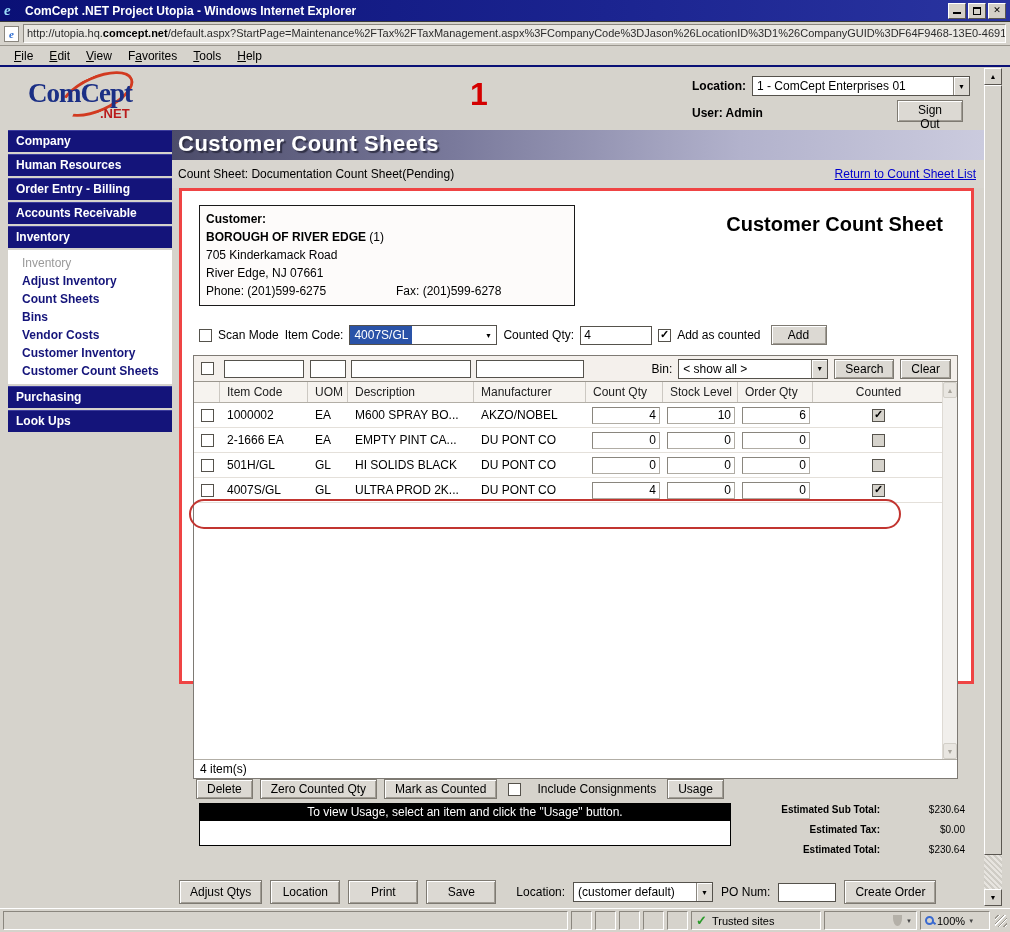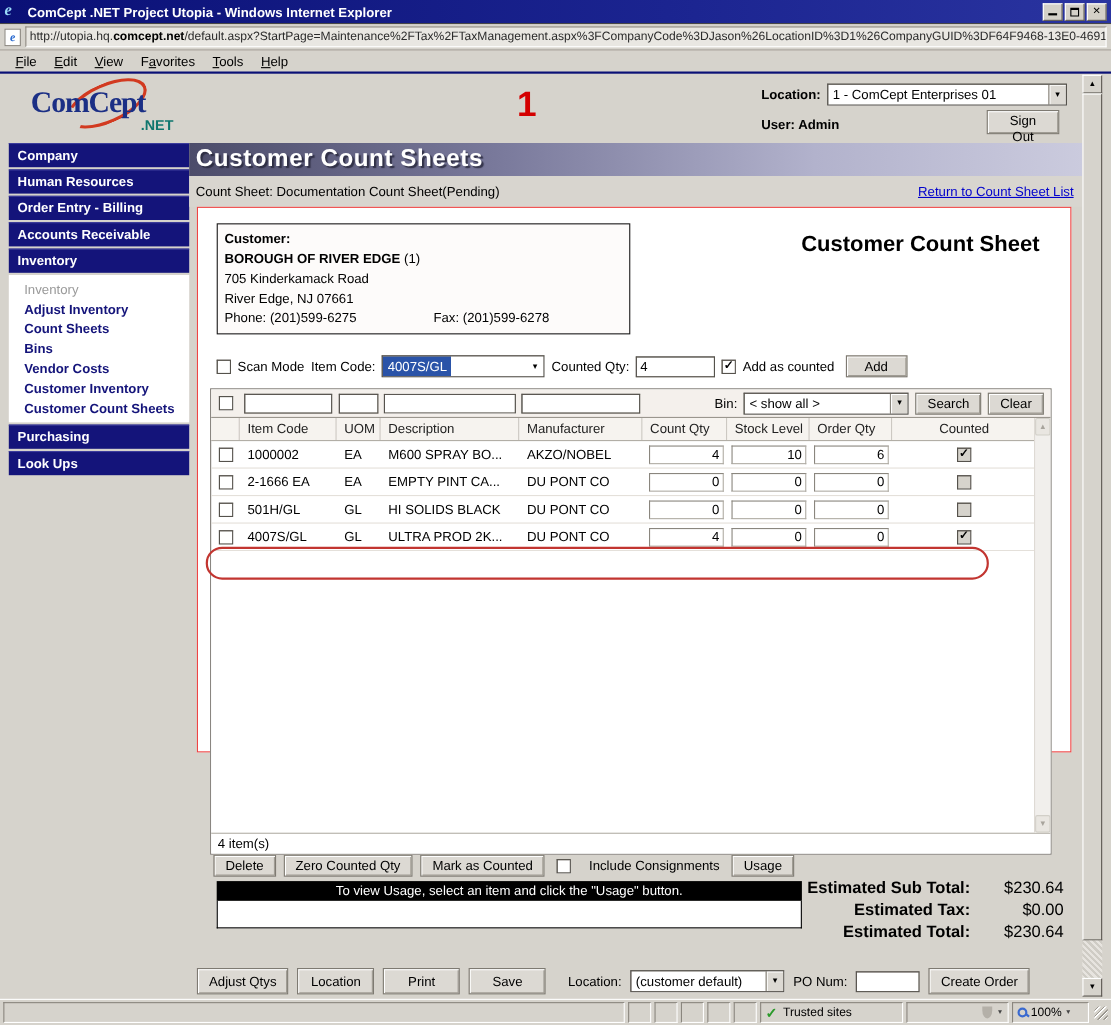--- a/index.html
+++ b/index.html
@@ -23,21 +23,21 @@
   .url-field b { color:#000; }
 
   #menubar { position:absolute; left:0; top:46px; width:1010px; height:21px; background:#d6d3cc; display:flex; align-items:center; padding-left:6px; border-bottom:2px solid #0a1076; }
   .menu-item { padding:2px 8px; font-size:12px; cursor:default; }
 
   
   #header-band { position:absolute; left:8px; top:68px; width:976px; height:62px; }
   .logo { position:absolute; left:20px; top:4px; width:150px; height:54px; }
   .logo .word { position:absolute; left:0; top:6px; font:bold 27px "Liberation Serif",serif; color:#1b2f85; letter-spacing:-1px; }
   .logo .swoosh { position:absolute; left:30px; top:4px; width:78px; height:36px; border:3px solid #d23a20; border-radius:50%; transform:rotate(-24deg); border-left-color:transparent; }
-  .logo .net { position:absolute; left:100px; top:34px; font:bold 13px "Liberation Sans",sans-serif; color:#0f766e; }
+  .logo .net { position:absolute; left:72px; top:34px; font:bold 13px "Liberation Sans",sans-serif; color:#b91c1c; }
   .step-annotation { position:absolute; left:462px; top:8px; font-size:32px; font-weight:bold; color:#d40000; }
   .loc-row { position:absolute; left:684px; top:8px; display:flex; align-items:center; gap:6px; }
   .loc-row .lbl { font-weight:bold; }
   .user-lbl { position:absolute; left:684px; top:38px; font-weight:bold; }
   .signout { position:absolute; left:889px; top:32px; width:66px; height:22px; }
 
   
   .btn { background:#dcd9d3; border:1px solid #7e7a72; box-shadow:inset 1px 1px 0 #fff, inset -1px -1px 0 #a09c94; font-family:"Liberation Sans",sans-serif; font-size:12px; padding:2px 10px; cursor:pointer; color:#000; }
   .cb { width:13px; height:13px; background:#fff; border:1px solid; border-color:#8a867e #fff #fff #8a867e; outline:1px solid #55524c; outline-offset:-1px; display:inline-flex; align-items:center; justify-content:center; font-size:11px; line-height:11px; flex:none; cursor:pointer; }
   .cb.checked::after { content:"✓"; font-weight:bold; margin-top:-2px; }
@@ -53,21 +53,21 @@
   .nav-sub-wrap { background:#fff; padding:4px 0 4px 14px; margin-bottom:2px; }
   .nav-sub { color:#14147a; font-weight:bold; font-size:12px; padding:2px 0; cursor:pointer; }
   .nav-sub.disabled { color:#9a9a9a; font-weight:normal; cursor:default; }
 
   
   #main { position:absolute; left:172px; top:130px; width:812px; height:776px; }
   .banner { height:30px; background:linear-gradient(90deg,#4c4c6a 0%,#7a7a9c 35%,#b2b2cc 70%,#cbcbde 100%); color:#fff; font-size:22px; font-weight:bold; padding:1px 0 0 6px; text-shadow:2px 2px 1px rgba(40,40,60,.85); letter-spacing:.5px; }
   .subbar { height:28px; background:#d8d5cf; display:flex; align-items:center; justify-content:space-between; padding:0 8px 0 6px; }
   .subbar a { color:#0000cc; text-decoration:underline; cursor:pointer; }
 
-  #panel { position:absolute; left:7px; top:58px; width:795px; height:496px; background:#fff; border:1px solid #ef4444; }
+  #panel { position:absolute; left:7px; top:58px; width:795px; height:496px; background:#fff; border:3px solid #ef4444; }
 
   .customer-box { position:absolute; left:17px; top:14px; width:376px; height:101px; background:#fdfbfa; border:1px solid #1a1a1a; padding:4px 6px; line-height:18px; font-size:12px; }
   .customer-box .cname b { font-size:12px; }
   .pf-row { display:flex; }
   .pf-row span:first-child { width:190px; }
   .sheet-title { position:absolute; right:28px; top:22px; font-size:20px; font-weight:bold; }
 
   .scan-row { position:absolute; left:17px; top:132px; right:8px; height:24px; display:flex; align-items:center; gap:6px; font-size:12px; }
   .combo-hl .sel-text { background:#2a53a8; color:#fff; }
 
@@ -95,21 +95,21 @@
   .g-scroll { position:absolute; right:0; top:26px; width:15px; height:377px; background:#f1efec; border-left:1px solid #dedad4; display:flex; flex-direction:column; }
   .g-scroll .sbtn { height:16px; background:#e9e6e1; border:1px solid #d2cfc8; border-radius:2px; display:flex; align-items:center; justify-content:center; font-size:7px; color:#a8a49c; }
   .g-scroll .strack { flex:1; }
   .row-oval { position:absolute; left:-5px; top:143px; width:712px; height:30px; border:2px solid #c23530; border-radius:15px; pointer-events:none; z-index:5; }
 
   
   .action-row { position:absolute; left:14px; top:588px; display:flex; align-items:center; gap:7px; }
   .inc-wrap { display:flex; align-items:center; gap:16px; margin:0 4px; }
   .usage-banner { position:absolute; left:17px; top:612px; width:532px; height:18px; background:#000; color:#fff; font-weight:normal; font-size:12px; display:flex; align-items:center; justify-content:center; }
   .usage-box { position:absolute; left:17px; top:630px; width:532px; height:25px; background:#fff; border:1px solid #000; border-top:none; }
-  .totals { position:absolute; right:6px; top:608px; width:280px; font-size:15px; }
+  .totals { position:absolute; right:6px; top:608px; width:280px; font-size:10px; }
   .t-row { display:flex; height:20px; align-items:center; }
   .t-row .t-lbl { width:195px; text-align:right; font-weight:bold; }
   .t-row .t-val { flex:1; text-align:right; }
 
   
   .bottom-row { position:absolute; left:7px; top:750px; display:flex; align-items:center; gap:8px; }
   .bottom-row .btn { min-width:70px; height:24px; }
   .bottom-row .lbl { margin-left:12px; }
 
   #vscroll { position:absolute; left:984px; top:68px; width:18px; height:838px; background:#dcd9d3; display:flex; flex-direction:column; }

